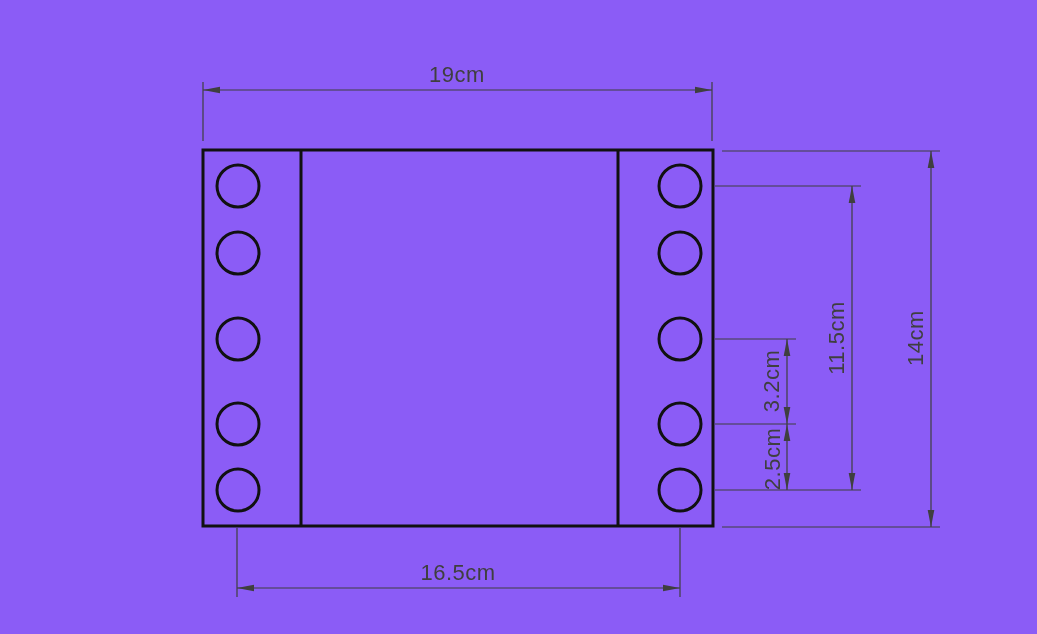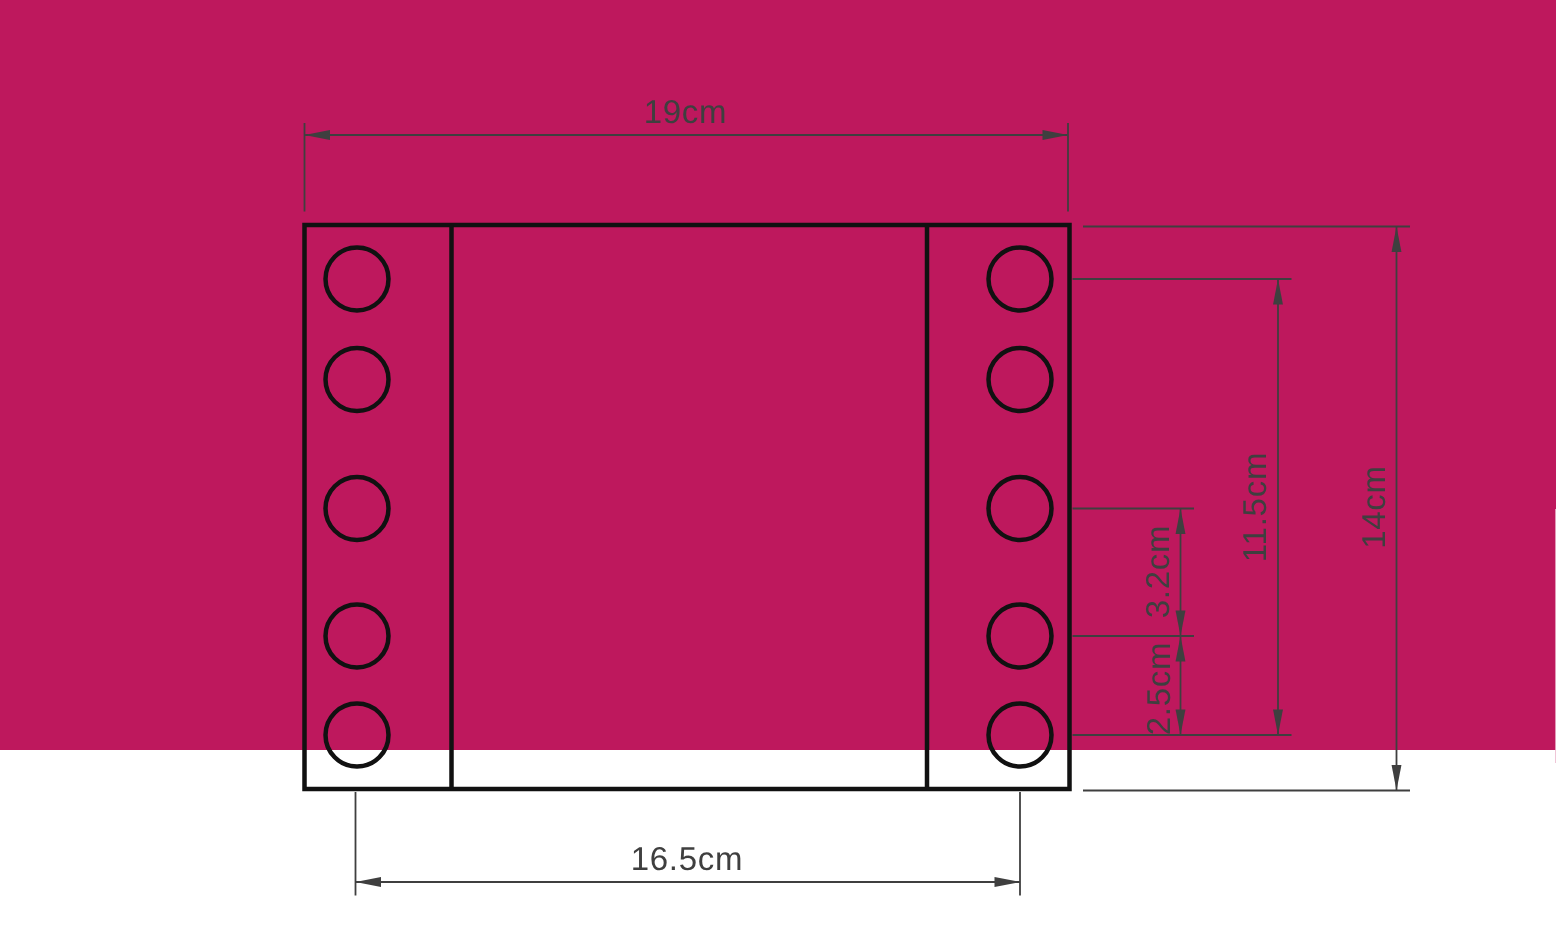--- a/index.html
+++ b/index.html
@@ -7,22 +7,22 @@
     padding: 0;
     background: #ffffff;
     width: 1037px;
     height: 634px;
     overflow: hidden;
     font-family: "Liberation Sans", sans-serif;
   }
   .canvas {
     position: relative;
     width: 1037px;
-    height: 500px;
-    background: #be185d;
+    height: 634px;
+    background: #8b5cf6;
     text-align: right;
   }
   svg { display: block; }
   .shape-stroke {
     stroke: #111111;
     stroke-width: 3;
     fill: none;
   }
   .dim-stroke {
     stroke: #3f3f3f;

